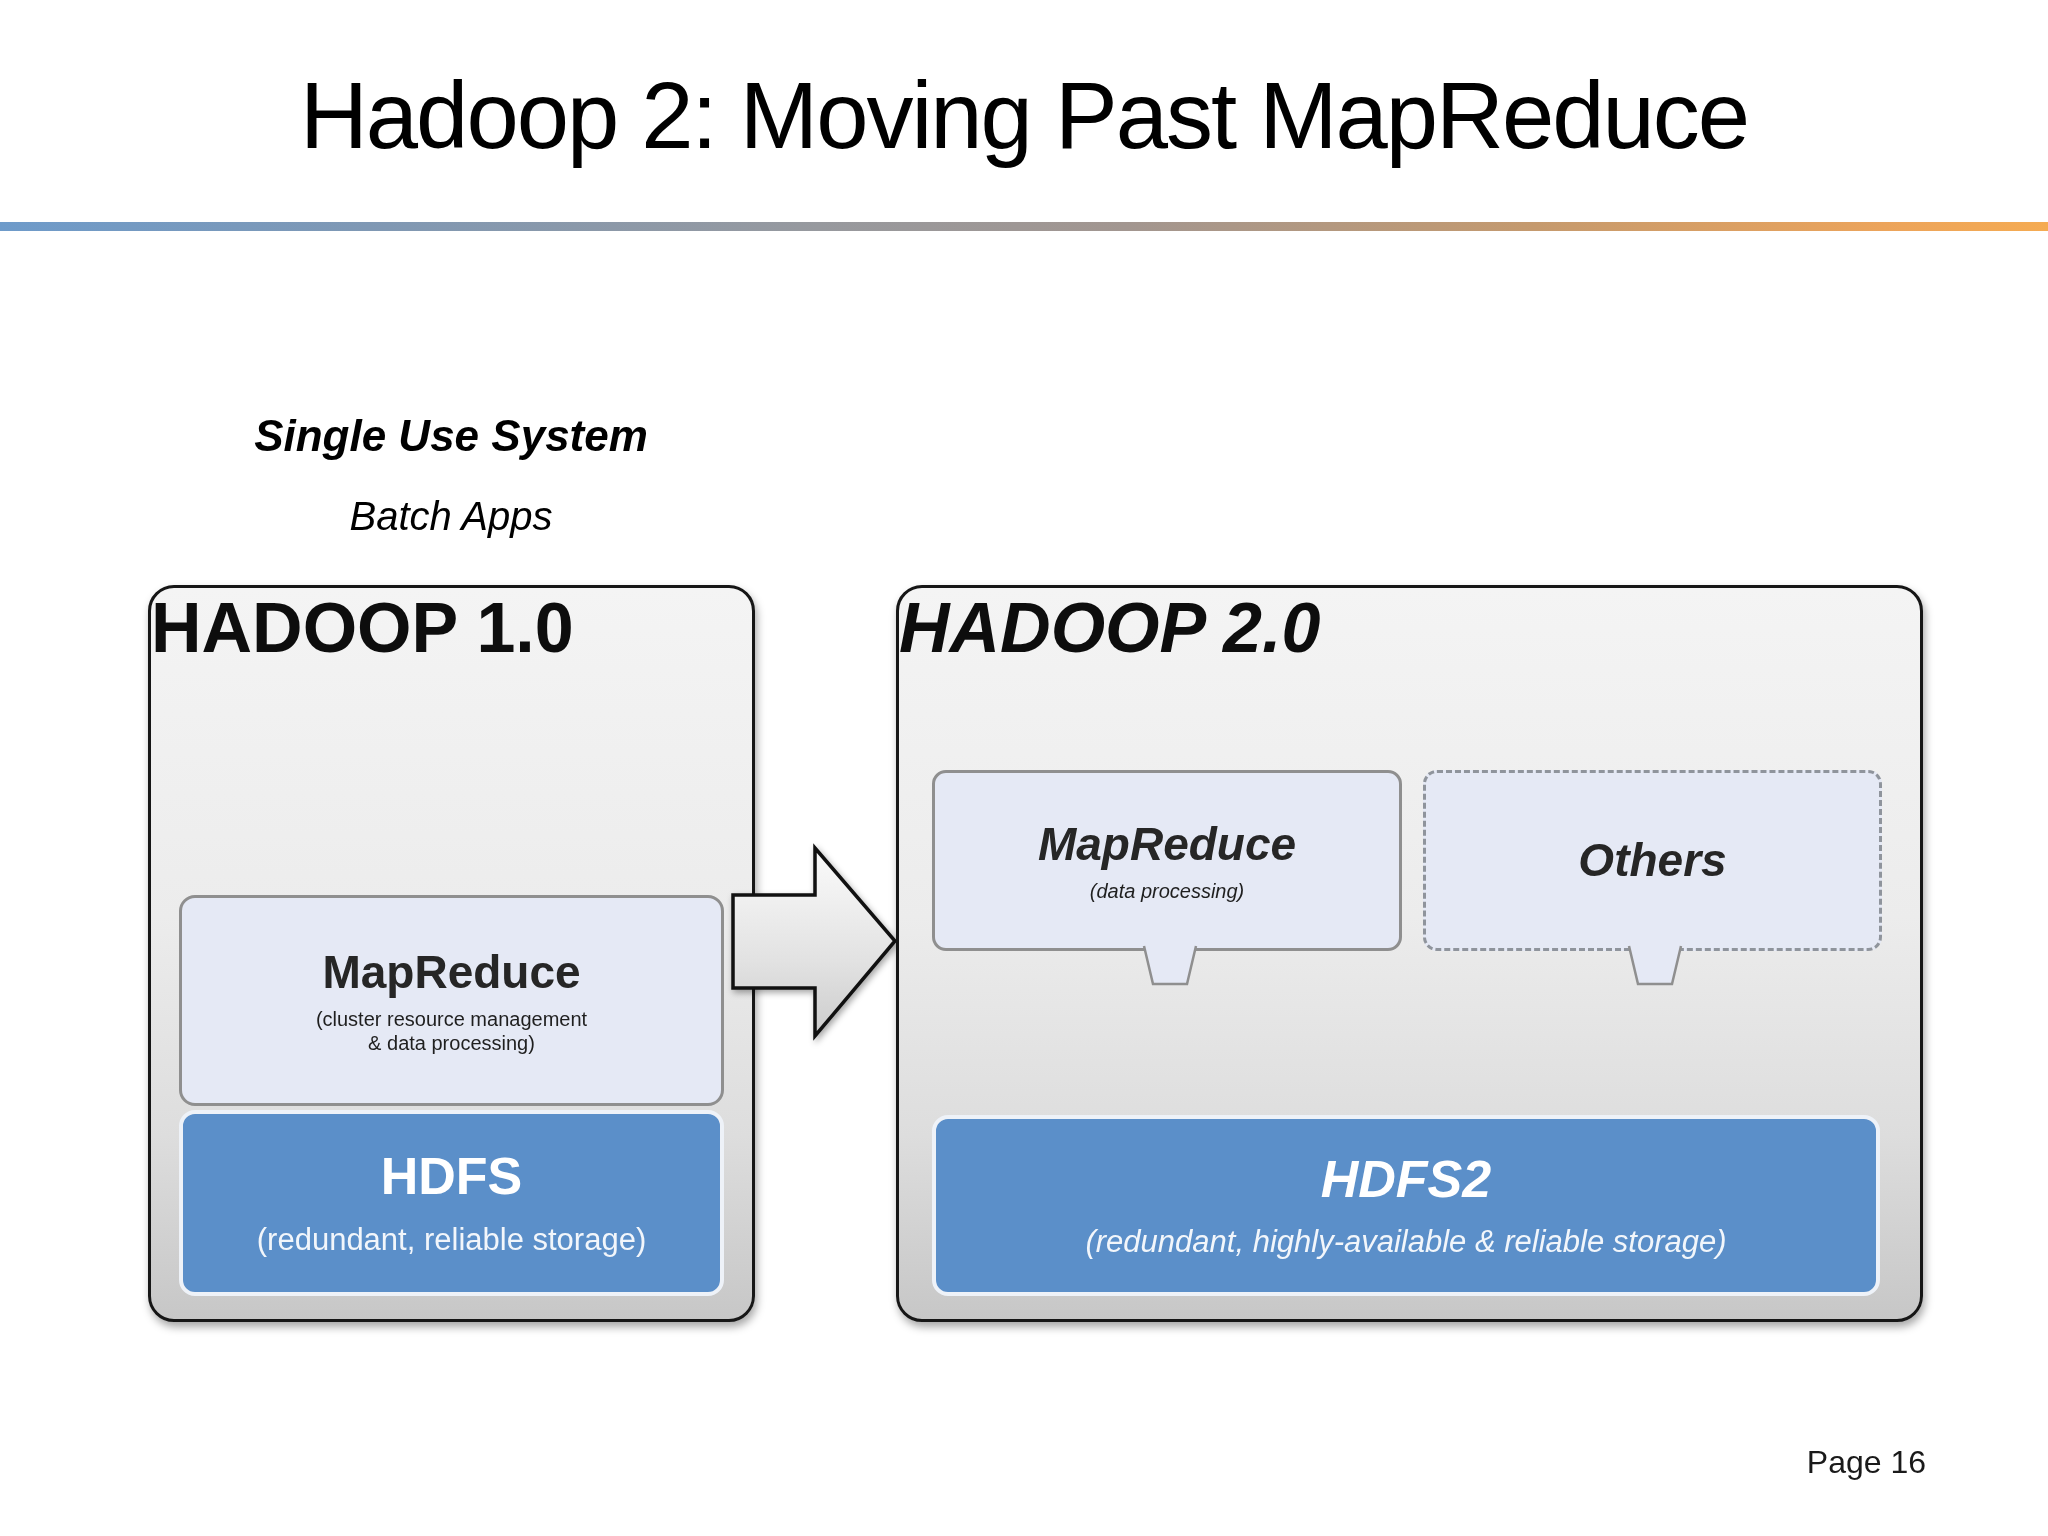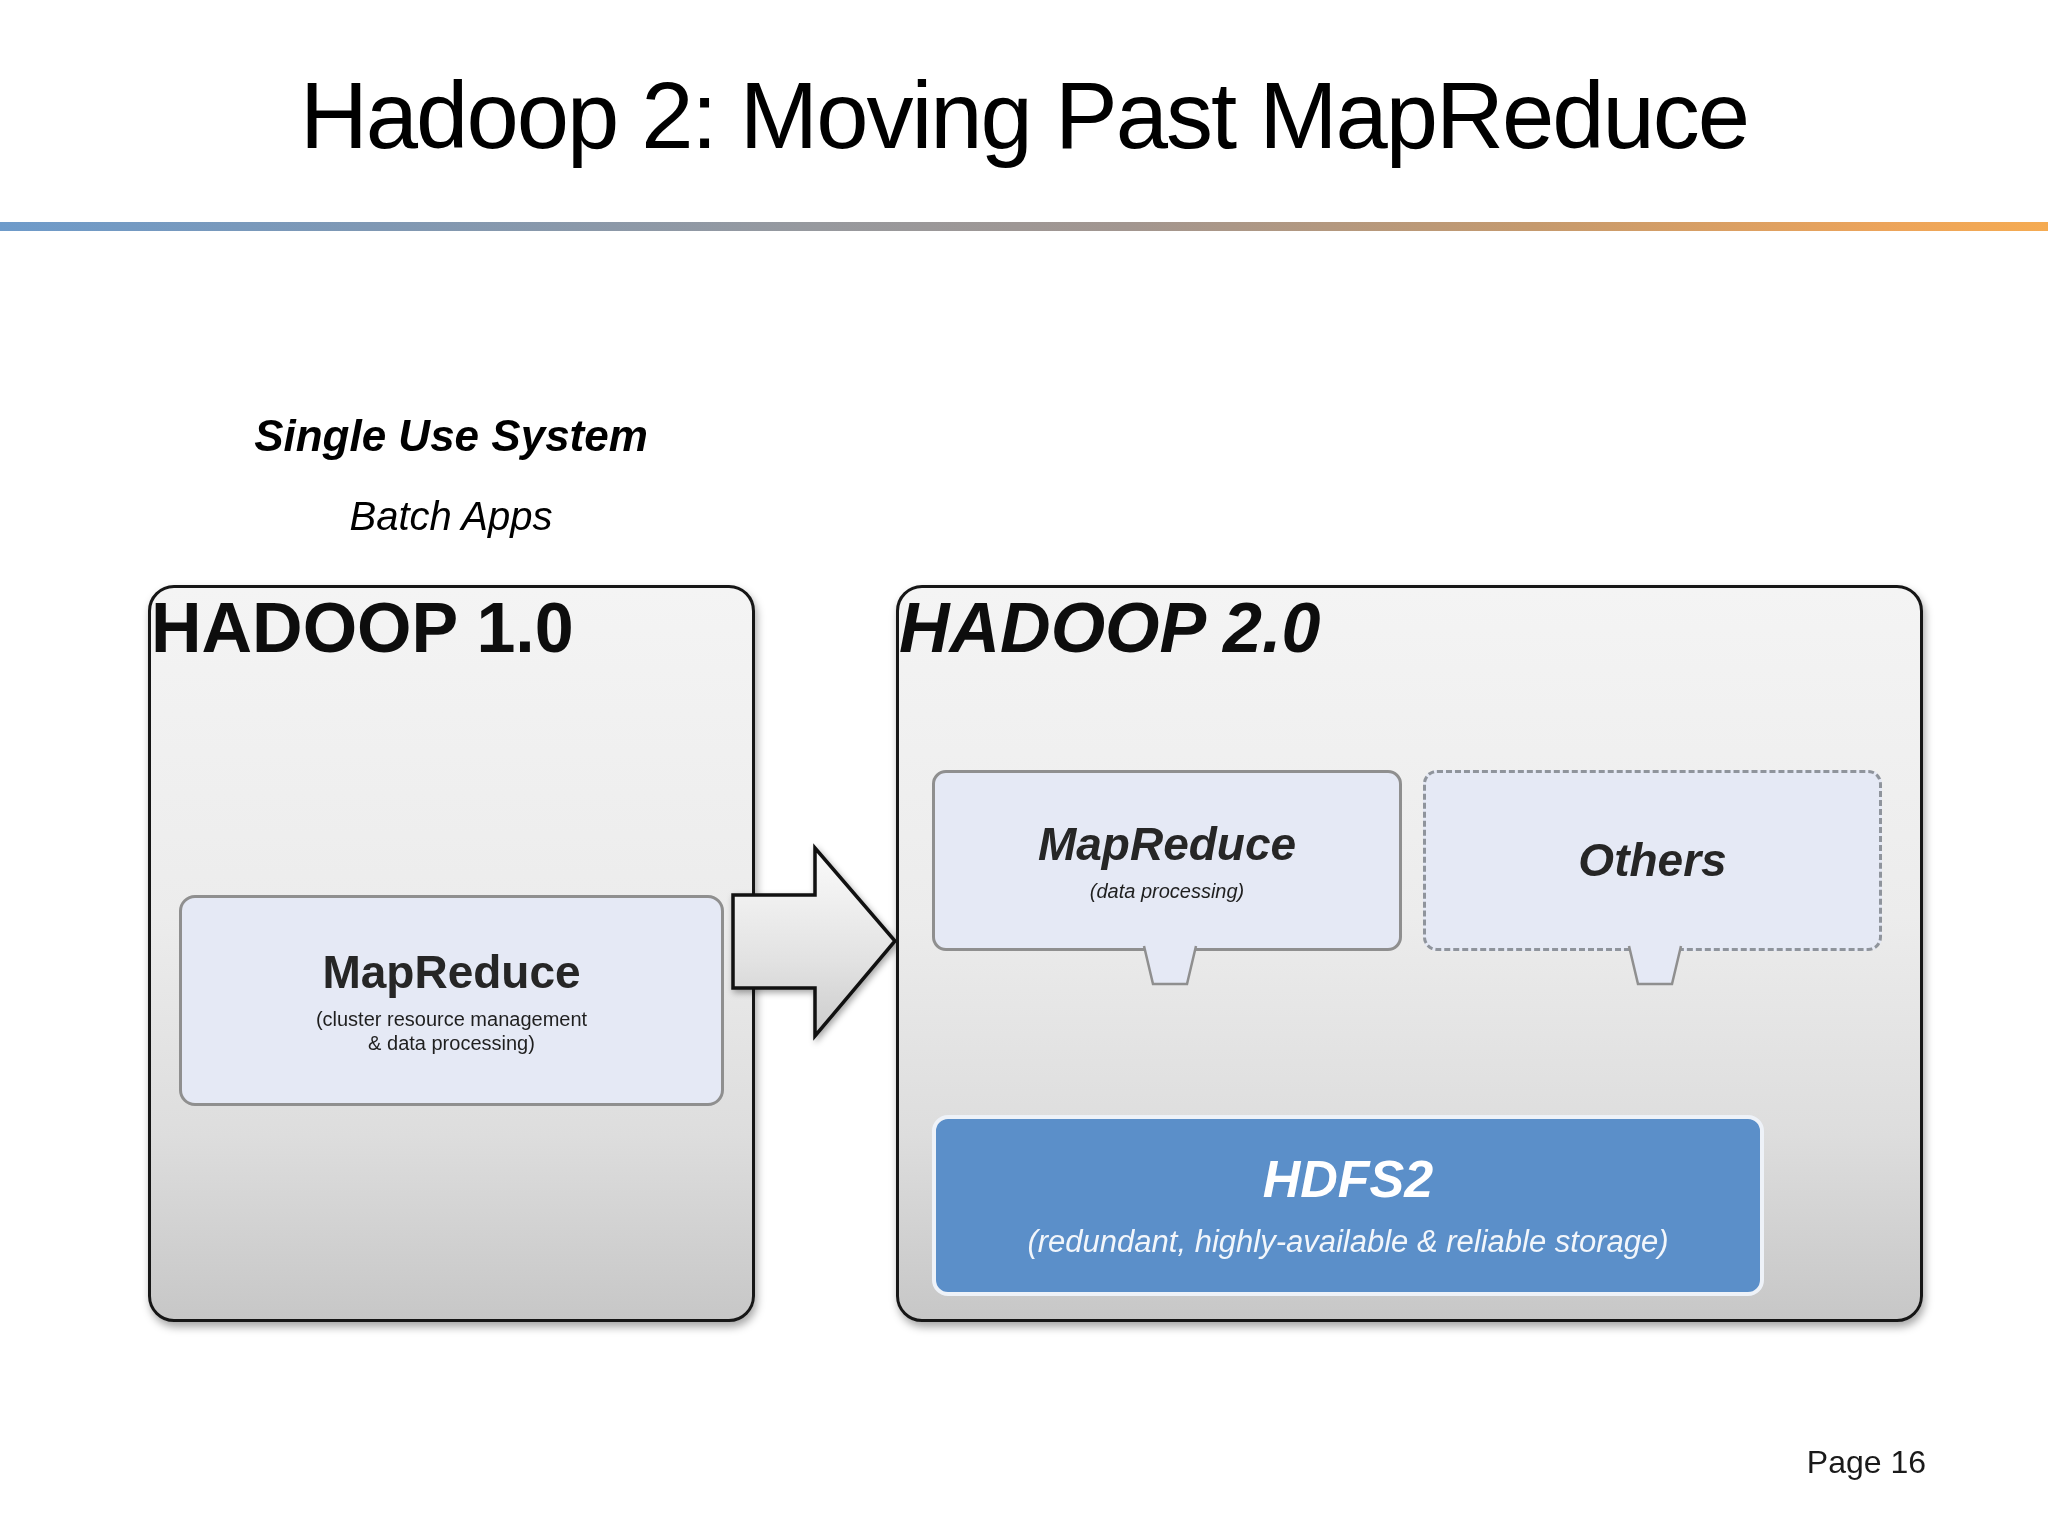--- a/index.html
+++ b/index.html
@@ -100,21 +100,21 @@
   .panel-sub   { font-size: 20px; font-weight: 400; color: #1f1f1f; line-height: 1.22; margin-top: 8px; }
   .storage-title { font-size: 52px; font-weight: 700; color: #ffffff; line-height: 1.1; }
   .storage-sub   { font-size: 31px; font-weight: 400; color: #f2f6fb; margin-top: 16px; }
 
   
   .mr2-box    { left: 33px;  width: 470px; top: 182px; height: 181px; border-radius: 14px; }
   .others-box { left: 524px; width: 459px; top: 182px; height: 181px;
                 background: #e5e9f5; border: 3px dashed #8f949c; border-radius: 14px; }
   .yarn-box   { left: 33px;  width: 950px; top: 365px; height: 158px;
                 background: #a6c1e2; border: 2px solid #99a1ad; border-radius: 8px; }
-  .hdfs2-box  { left: 33px;  width: 832px; top: 527px; height: 181px; }
+  .hdfs2-box  { left: 33px;  width: 948px; top: 527px; height: 181px; }
 
   .yarn-title { font-size: 58px; font-weight: 700; color: #2d5a8e; line-height: 1.05; }
   .yarn-sub   { font-size: 31px; font-weight: 400; color: #3c6593; margin-top: 8px; }
 
   .notch-svg {
     position: absolute;
     left: 0; top: 0;
     width: 1021px; height: 731px;
     pointer-events: none;
   }
@@ -153,20 +153,24 @@
     <div class="box-title">HADOOP 1.0</div>
 
     <div class="panel light-panel mr1-box">
       <div class="panel-title">MapReduce</div>
       <div class="panel-sub">
         <div>(cluster resource management</div>
         <div>&amp; data processing)</div>
       </div>
     </div>
 
+    <div class="panel storage-panel hdfs-box">
+      <div class="storage-title">HDFS</div>
+      <div class="storage-sub">(redundant, reliable storage)</div>
+    </div>
   </div>
 
   <svg class="arrow-svg" width="175" height="205" viewBox="0 0 175 205" xmlns="http://www.w3.org/2000/svg">
     <defs>
       <linearGradient id="arrowGrad" x1="0" y1="0" x2="0" y2="1">
         <stop offset="0%" stop-color="#fbfbfb"></stop>
         <stop offset="60%" stop-color="#e2e2e2"></stop>
         <stop offset="100%" stop-color="#cccccc"></stop>
       </linearGradient>
     </defs>

